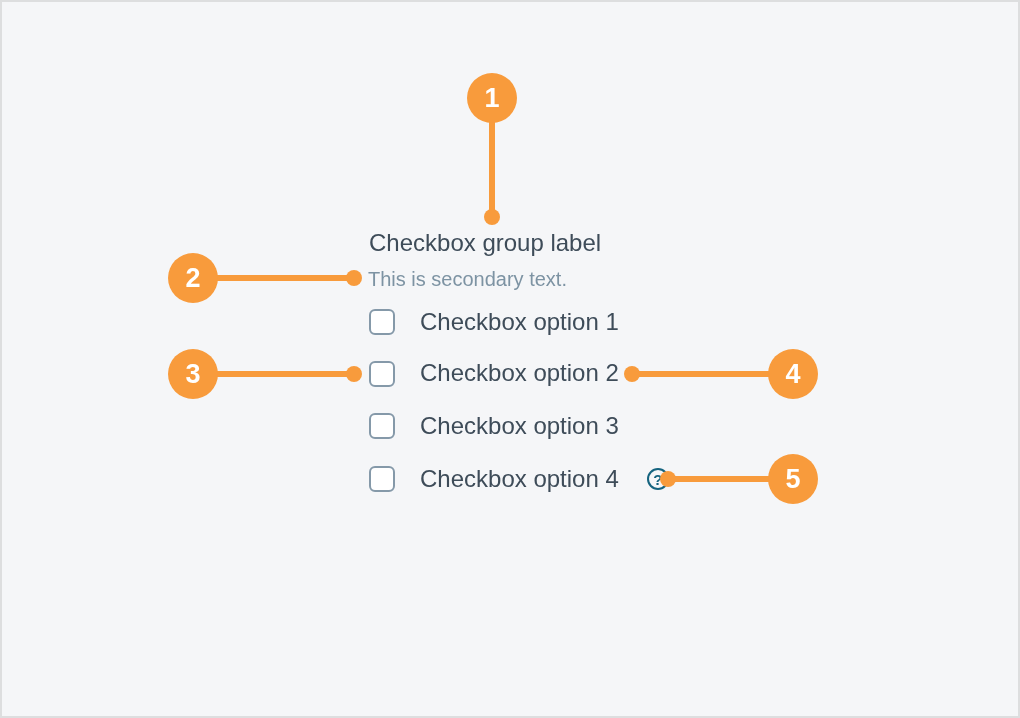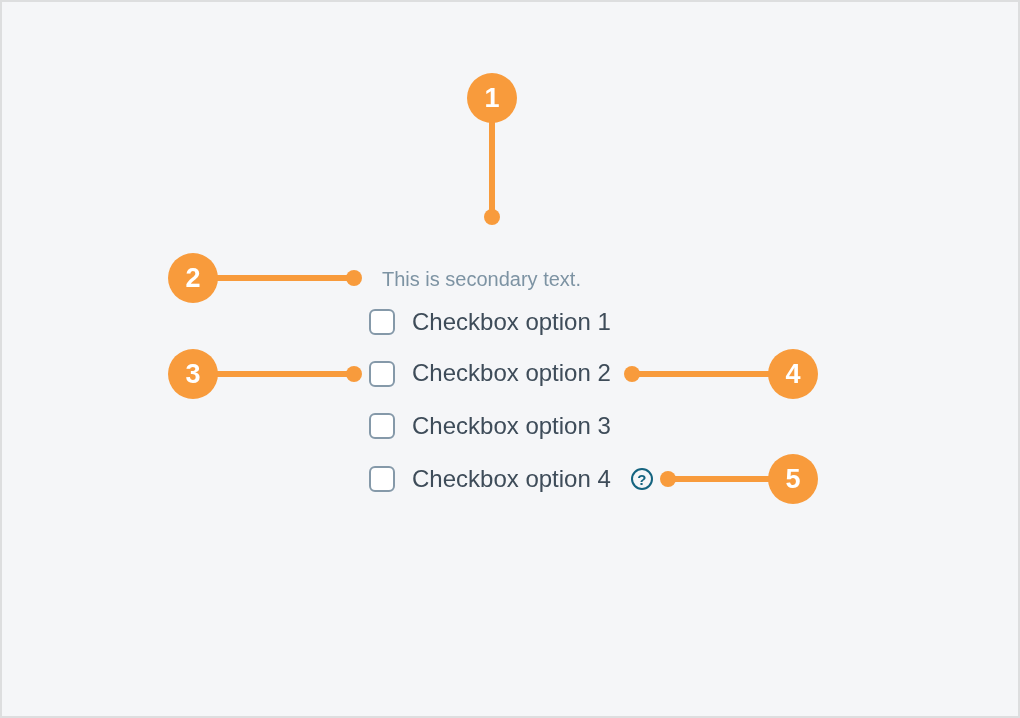--- a/index.html
+++ b/index.html
@@ -12,25 +12,25 @@
     font-family:"Liberation Sans", sans-serif;
     overflow:hidden;
   }
   
   .group-label{
     position:absolute;left:367px;top:227px;
     font-size:24px;line-height:28px;color:#3e4c59;
   }
   .secondary-text{
     position:absolute;left:366px;top:265px;
-    font-size:20px;line-height:24px;color:#7d93a3;margin-left:14px;
+    font-size:20px;line-height:24px;color:#7d93a3;
   }
   .option-row{
     position:absolute;left:367px;height:26px;
-    display:flex;align-items:center;gap:17px;
+    display:flex;align-items:center;gap:25px;
   }
   .row-1{top:307px;} .row-2{top:359px;align-items:flex-end;} .row-3{top:411px;text-align:center;} .row-4{top:464px;}
   .checkbox{
     width:26px;height:26px;flex:0 0 26px;
     background:#ffffff;border:2px solid #8599a9;border-radius:6px;
     box-sizing:border-box;cursor:pointer;
   }
   .option-label{font-size:24px;color:#3e4c59;white-space:nowrap;}
   .help-icon{
     width:22px;height:22px;margin-left:3px;
@@ -71,20 +71,21 @@
   
   .m5-circle{left:766px;top:452px;}
   .m5-line{left:666px;top:474px;width:125px;height:6px;}
   .m5-dot{left:658px;top:469px;}
 </style>
 </head>
 <body>
 
 <div class="canvas">
 
+  <div class="group-label">Checkbox group label</div>
 
   <div class="secondary-text">This is secondary text.</div>
 
   <div class="option-row row-1">
     <span class="checkbox"></span>
     <span class="option-label">Checkbox option 1</span>
   </div>
 
   <div class="option-row row-2">
     <span class="checkbox"></span>

